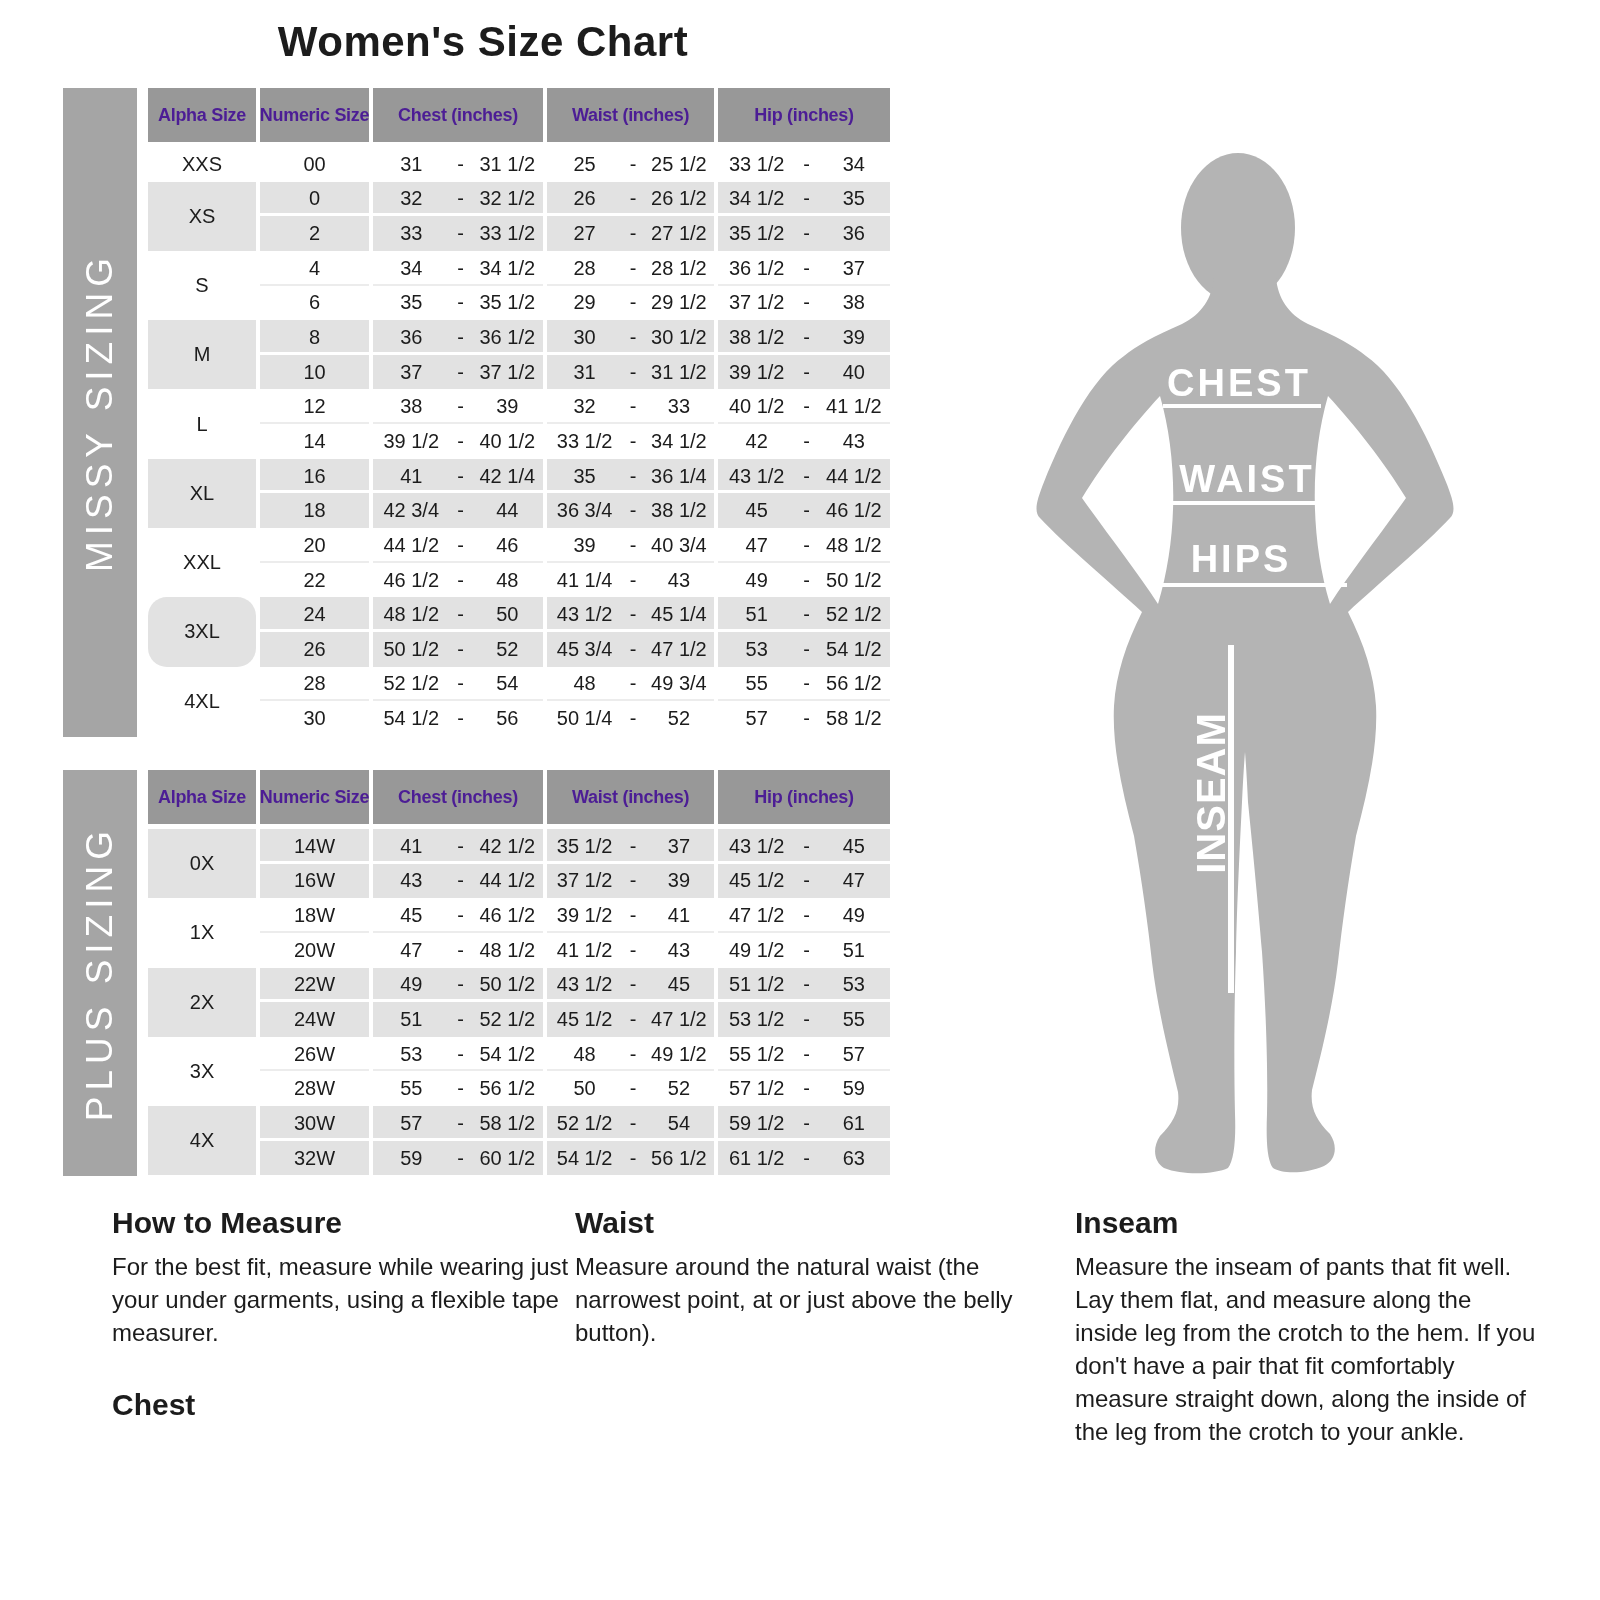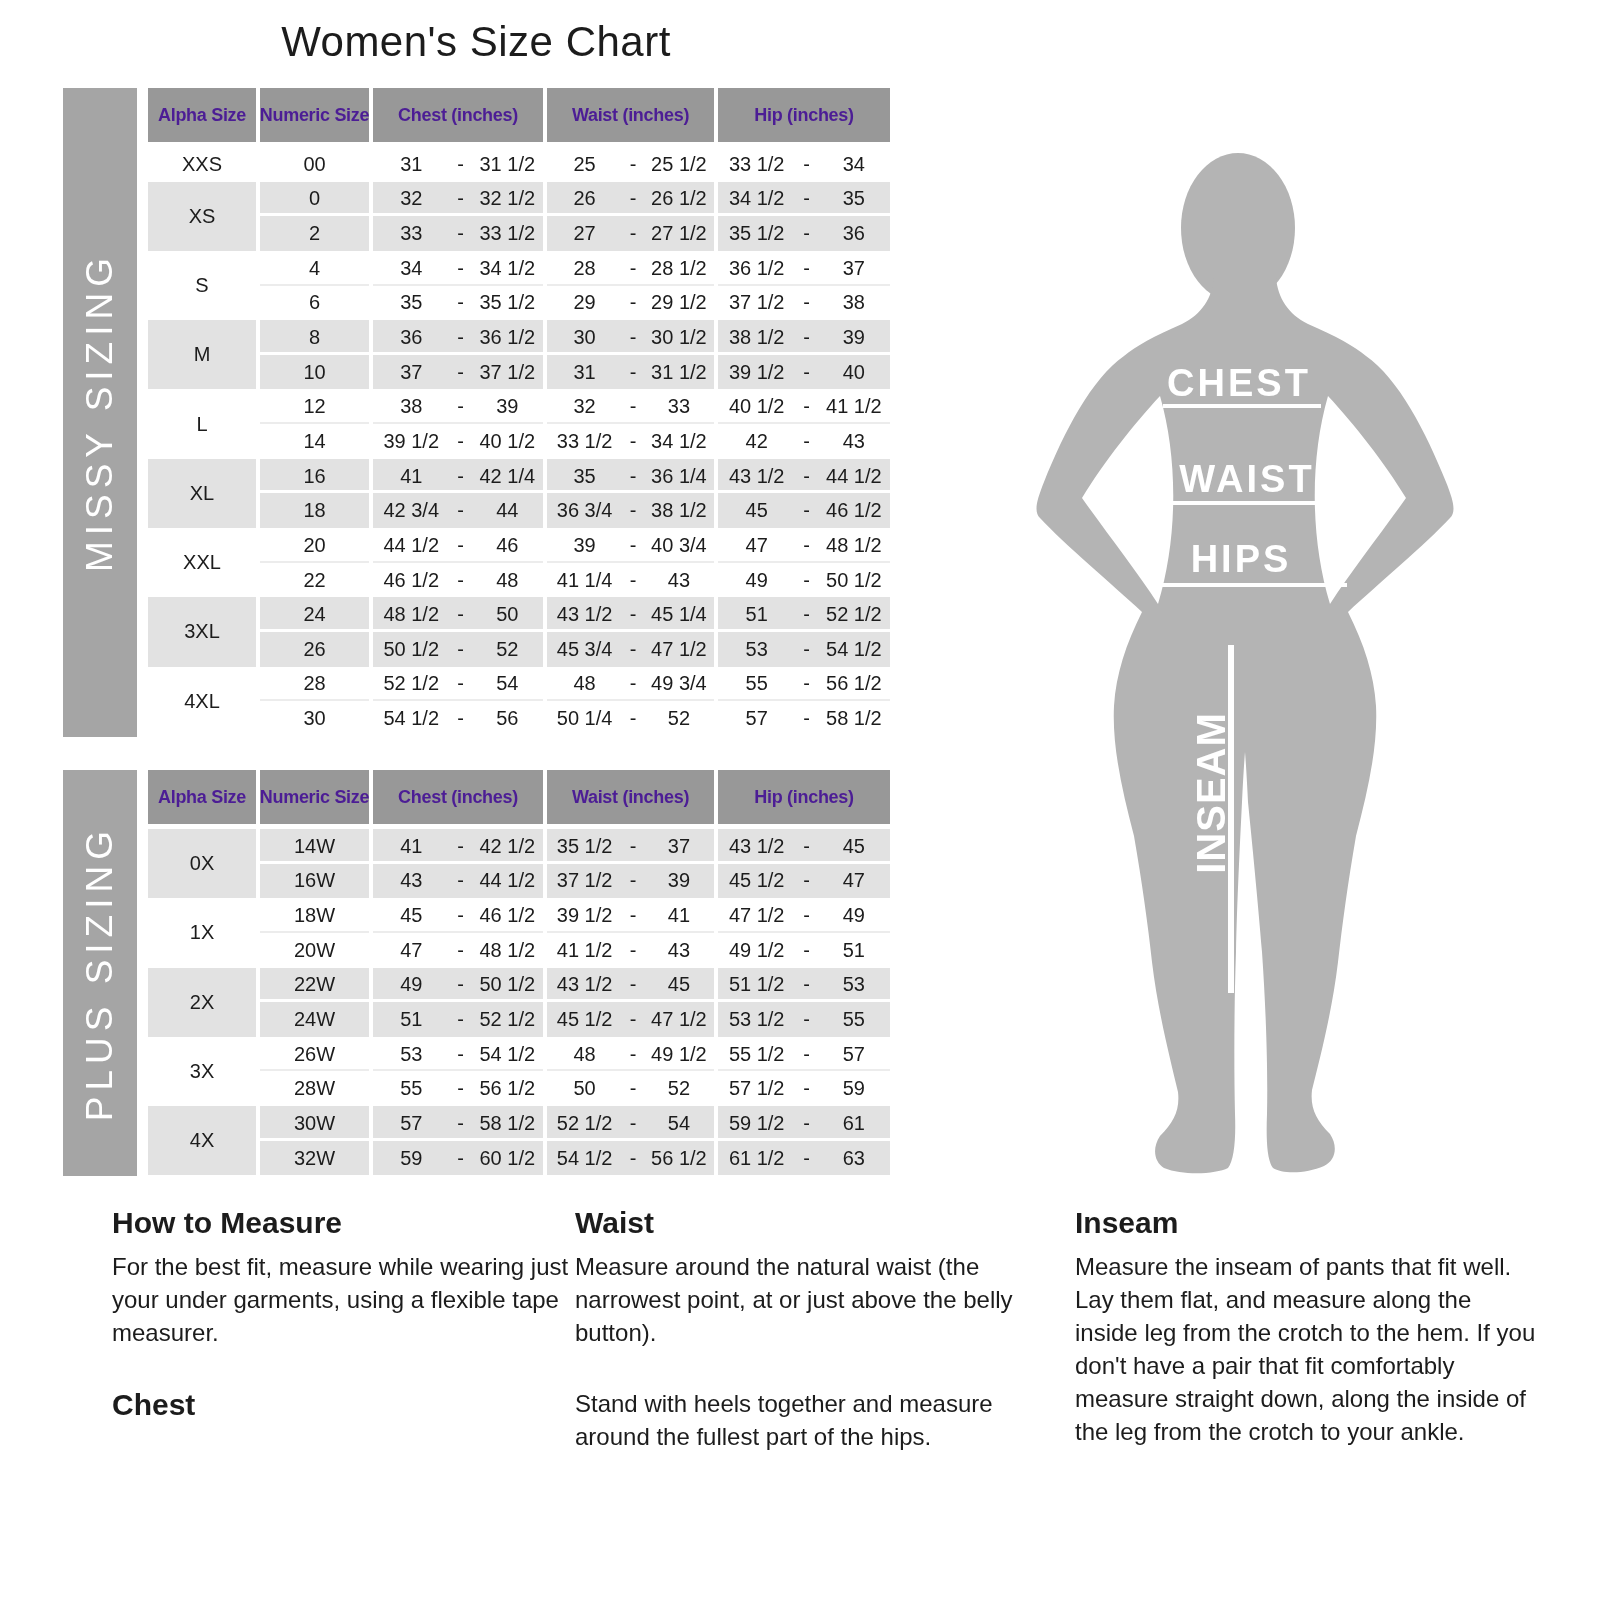--- a/index.html
+++ b/index.html
@@ -1,19 +1,19 @@
 <!DOCTYPE html>
 <html style="--header-bg: #989898; --row-shaded: #e2e2e2; --sidebar-bg: #a5a5a5; --text: #1c1c1c;"><head>
 <meta charset="utf-8">
 <style>
   html,body{margin:0;padding:0;background:#fff;}
   .page{position:relative;width:1600px;height:1600px;background:#fff;overflow:hidden;
         font-family:"Liberation Sans",sans-serif;color:var(--text,#1c1c1c);}
-  .title{position:absolute;left:63px;top:18px;width:826px;text-align:center;
-         font-size:42px;font-weight:normal;letter-spacing:.5px;}
+  .title{position:absolute;left:70px;top:18px;width:826px;text-align:center;
+         font-size:42px;font-weight:bold;letter-spacing:.5px;}
   .sidebar{position:absolute;left:63px;width:74px;background:var(--sidebar-bg);
            display:flex;align-items:center;justify-content:center;}
   .sidebar-missy{top:88px;height:649px;}
   .sidebar-plus{top:770px;height:406px;}
   .sidebar span{writing-mode:vertical-rl;transform:rotate(180deg);color:#fff;
                 font-size:37px;letter-spacing:6px;font-weight:normal;}
   .size-grid{position:absolute;left:148px;width:742px;display:grid;
              grid-template-columns:108px 109px 170px 167px 172px;
              column-gap:4px;grid-template-rows:54px 5px;grid-auto-rows:34.65px;}
   .grid-missy{top:88px;}
@@ -263,21 +263,21 @@
       <div class="c val">
         <span class="vmin">41 1/4</span>
         <span class="vdash">-</span>
         <span class="vmax">43</span>
       </div>
       <div class="c val">
         <span class="vmin">49</span>
         <span class="vdash">-</span>
         <span class="vmax">50 1/2</span>
       </div>
-      <div class="c alpha shaded" style="grid-row: span 2;">3XL</div>
+      <div class="c alpha shaded" style="grid-row: span 2; border-radius: 19px;">3XL</div>
       <div class="c num shaded sep-w">24</div>
       <div class="c val shaded sep-w">
         <span class="vmin">48 1/2</span>
         <span class="vdash">-</span>
         <span class="vmax">50</span>
       </div>
       <div class="c val shaded sep-w">
         <span class="vmin">43 1/2</span>
         <span class="vdash">-</span>
         <span class="vmax">45 1/4</span>
@@ -548,20 +548,19 @@
   </svg>
 
   <div class="foot-col col-1">
     <h3>How to Measure</h3>
     <p>For the best fit, measure while wearing just your under garments, using a flexible tape measurer.</p>
     <h3>Chest</h3>
   </div>
   <div class="foot-col col-2">
     <h3>Waist</h3>
     <p>Measure around the natural waist (the narrowest point, at or just above the belly button).</p>
-    <p>Stand with heels together and measure around the fullest part of the hips.</p>
   </div>
   <div class="foot-col col-3">
     <h3>Inseam</h3>
     <p>Measure the inseam of pants that fit well. Lay them flat, and measure along the inside leg from the crotch to the hem. If you don't have a pair that fit comfortably measure straight down, along the inside of the leg from the crotch to your ankle.</p>
   </div>
 
 </div>
 
 </body></html>

